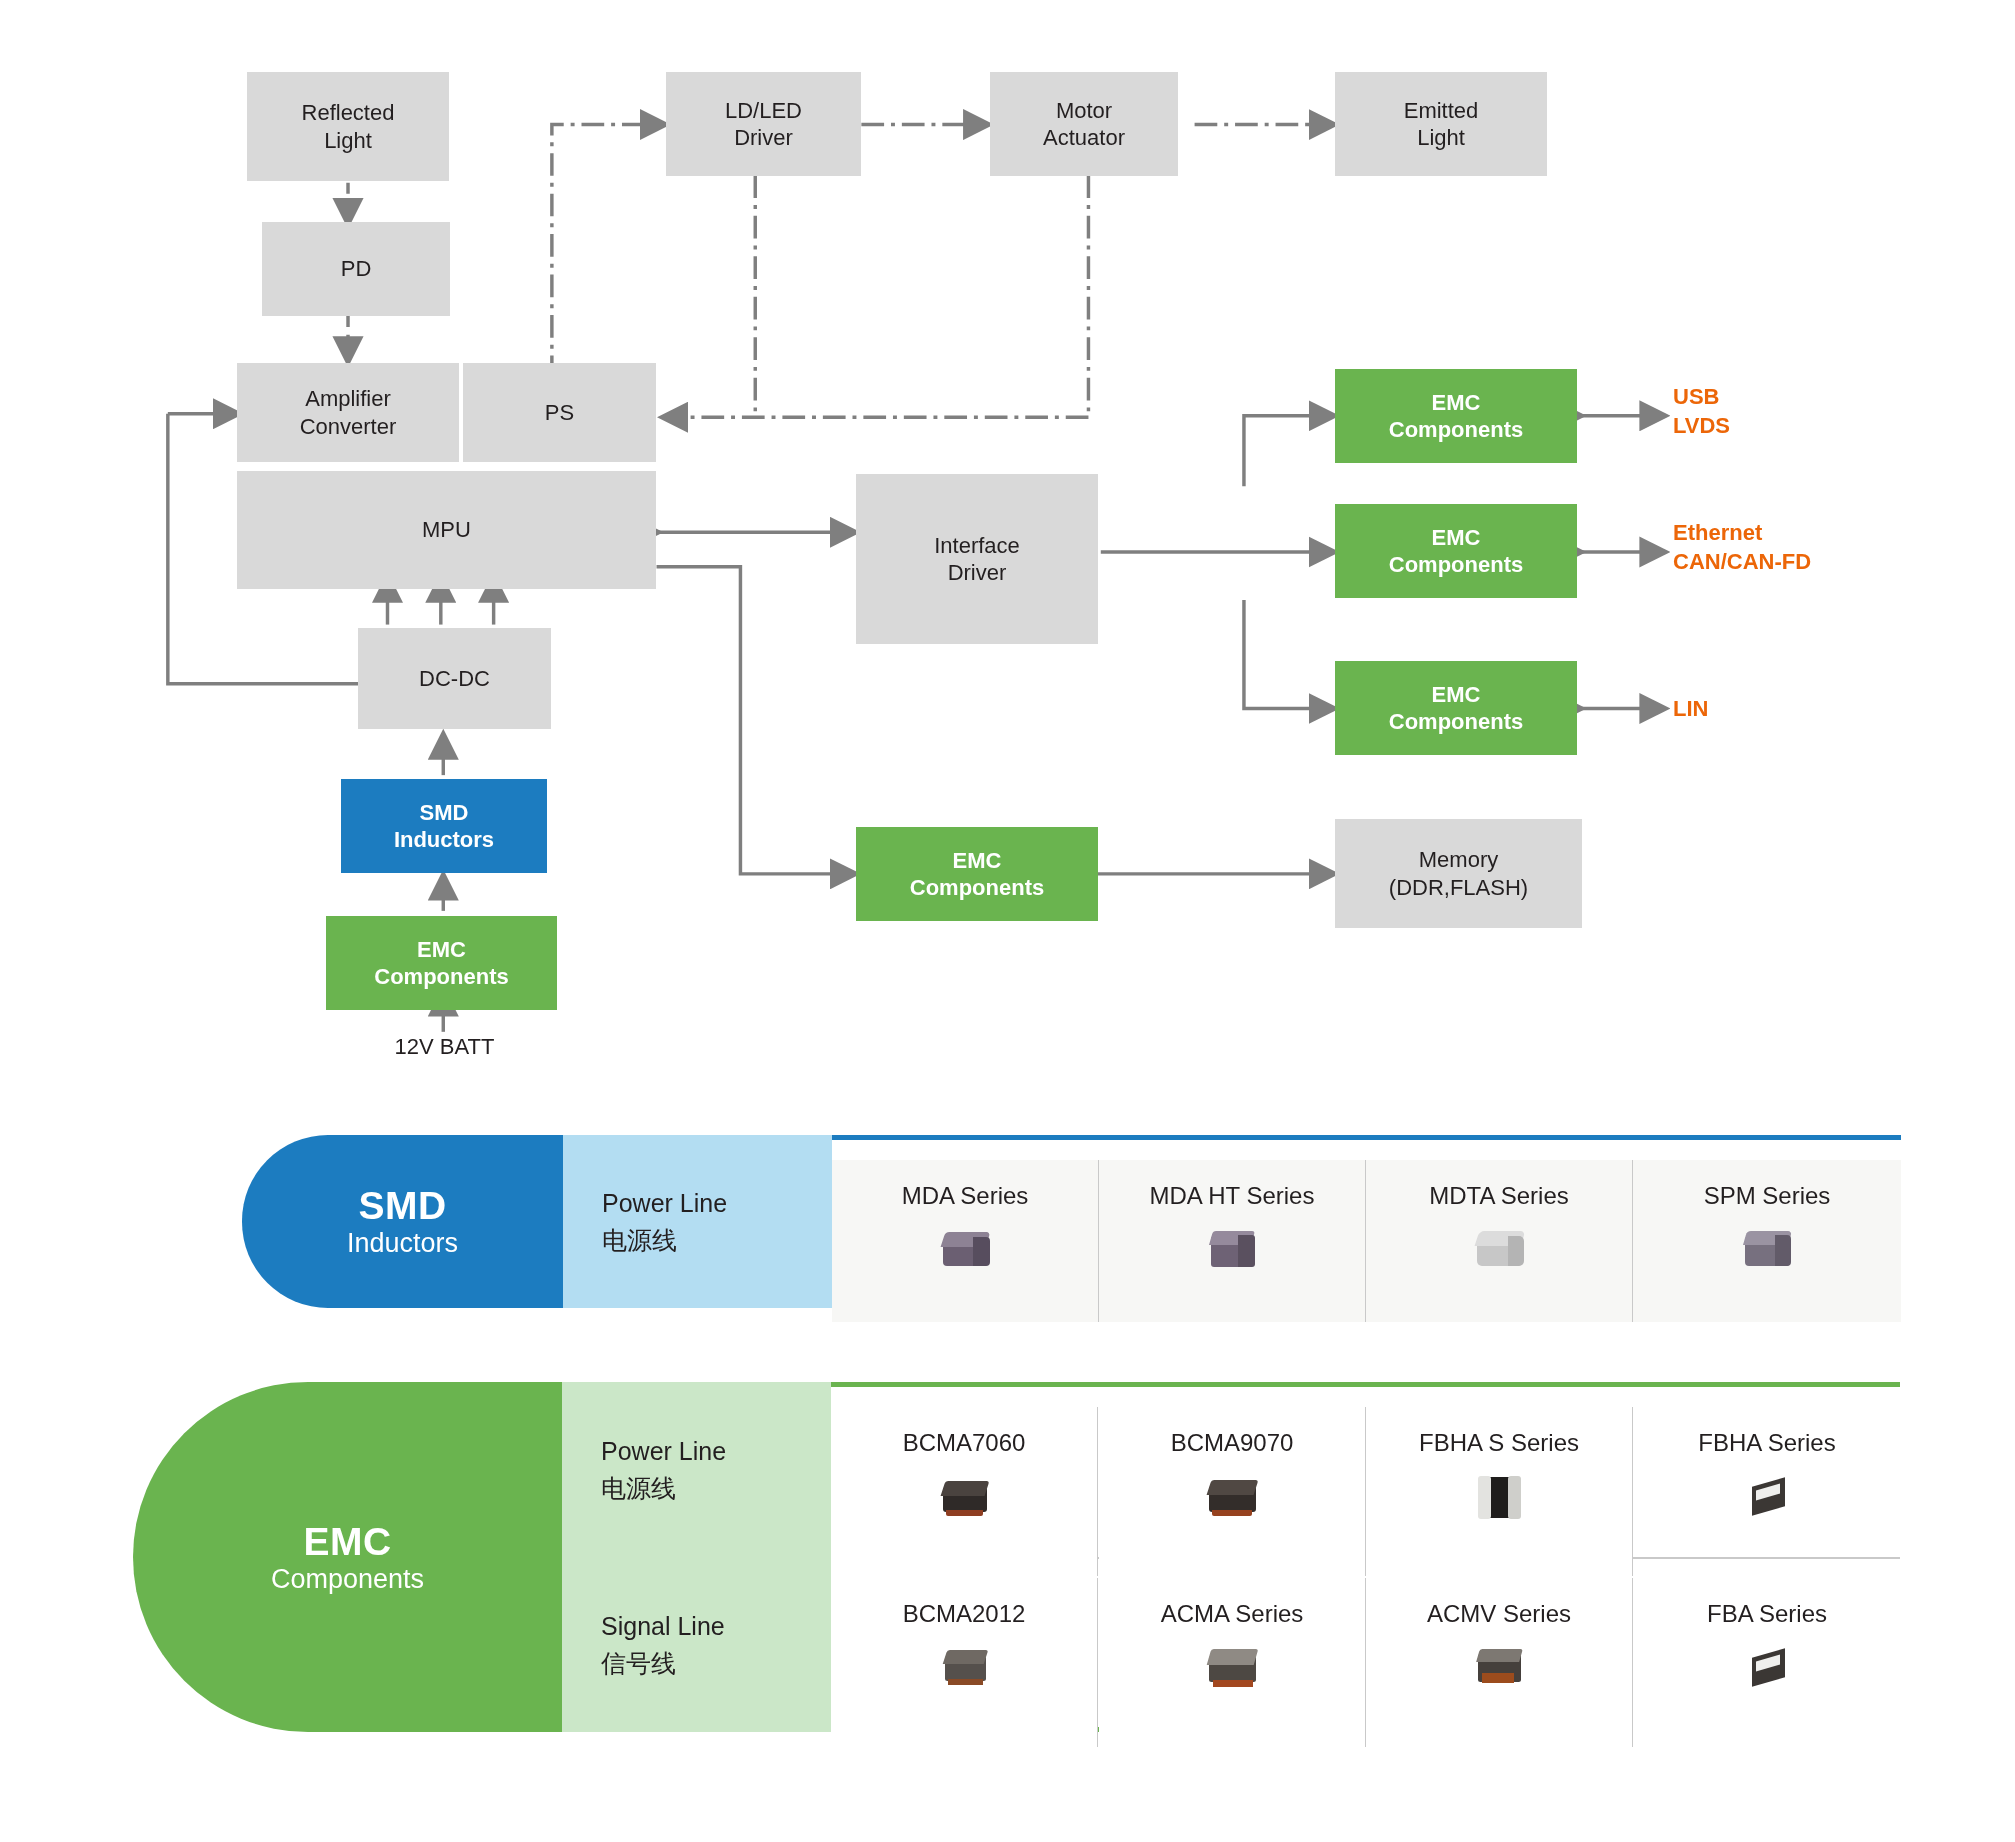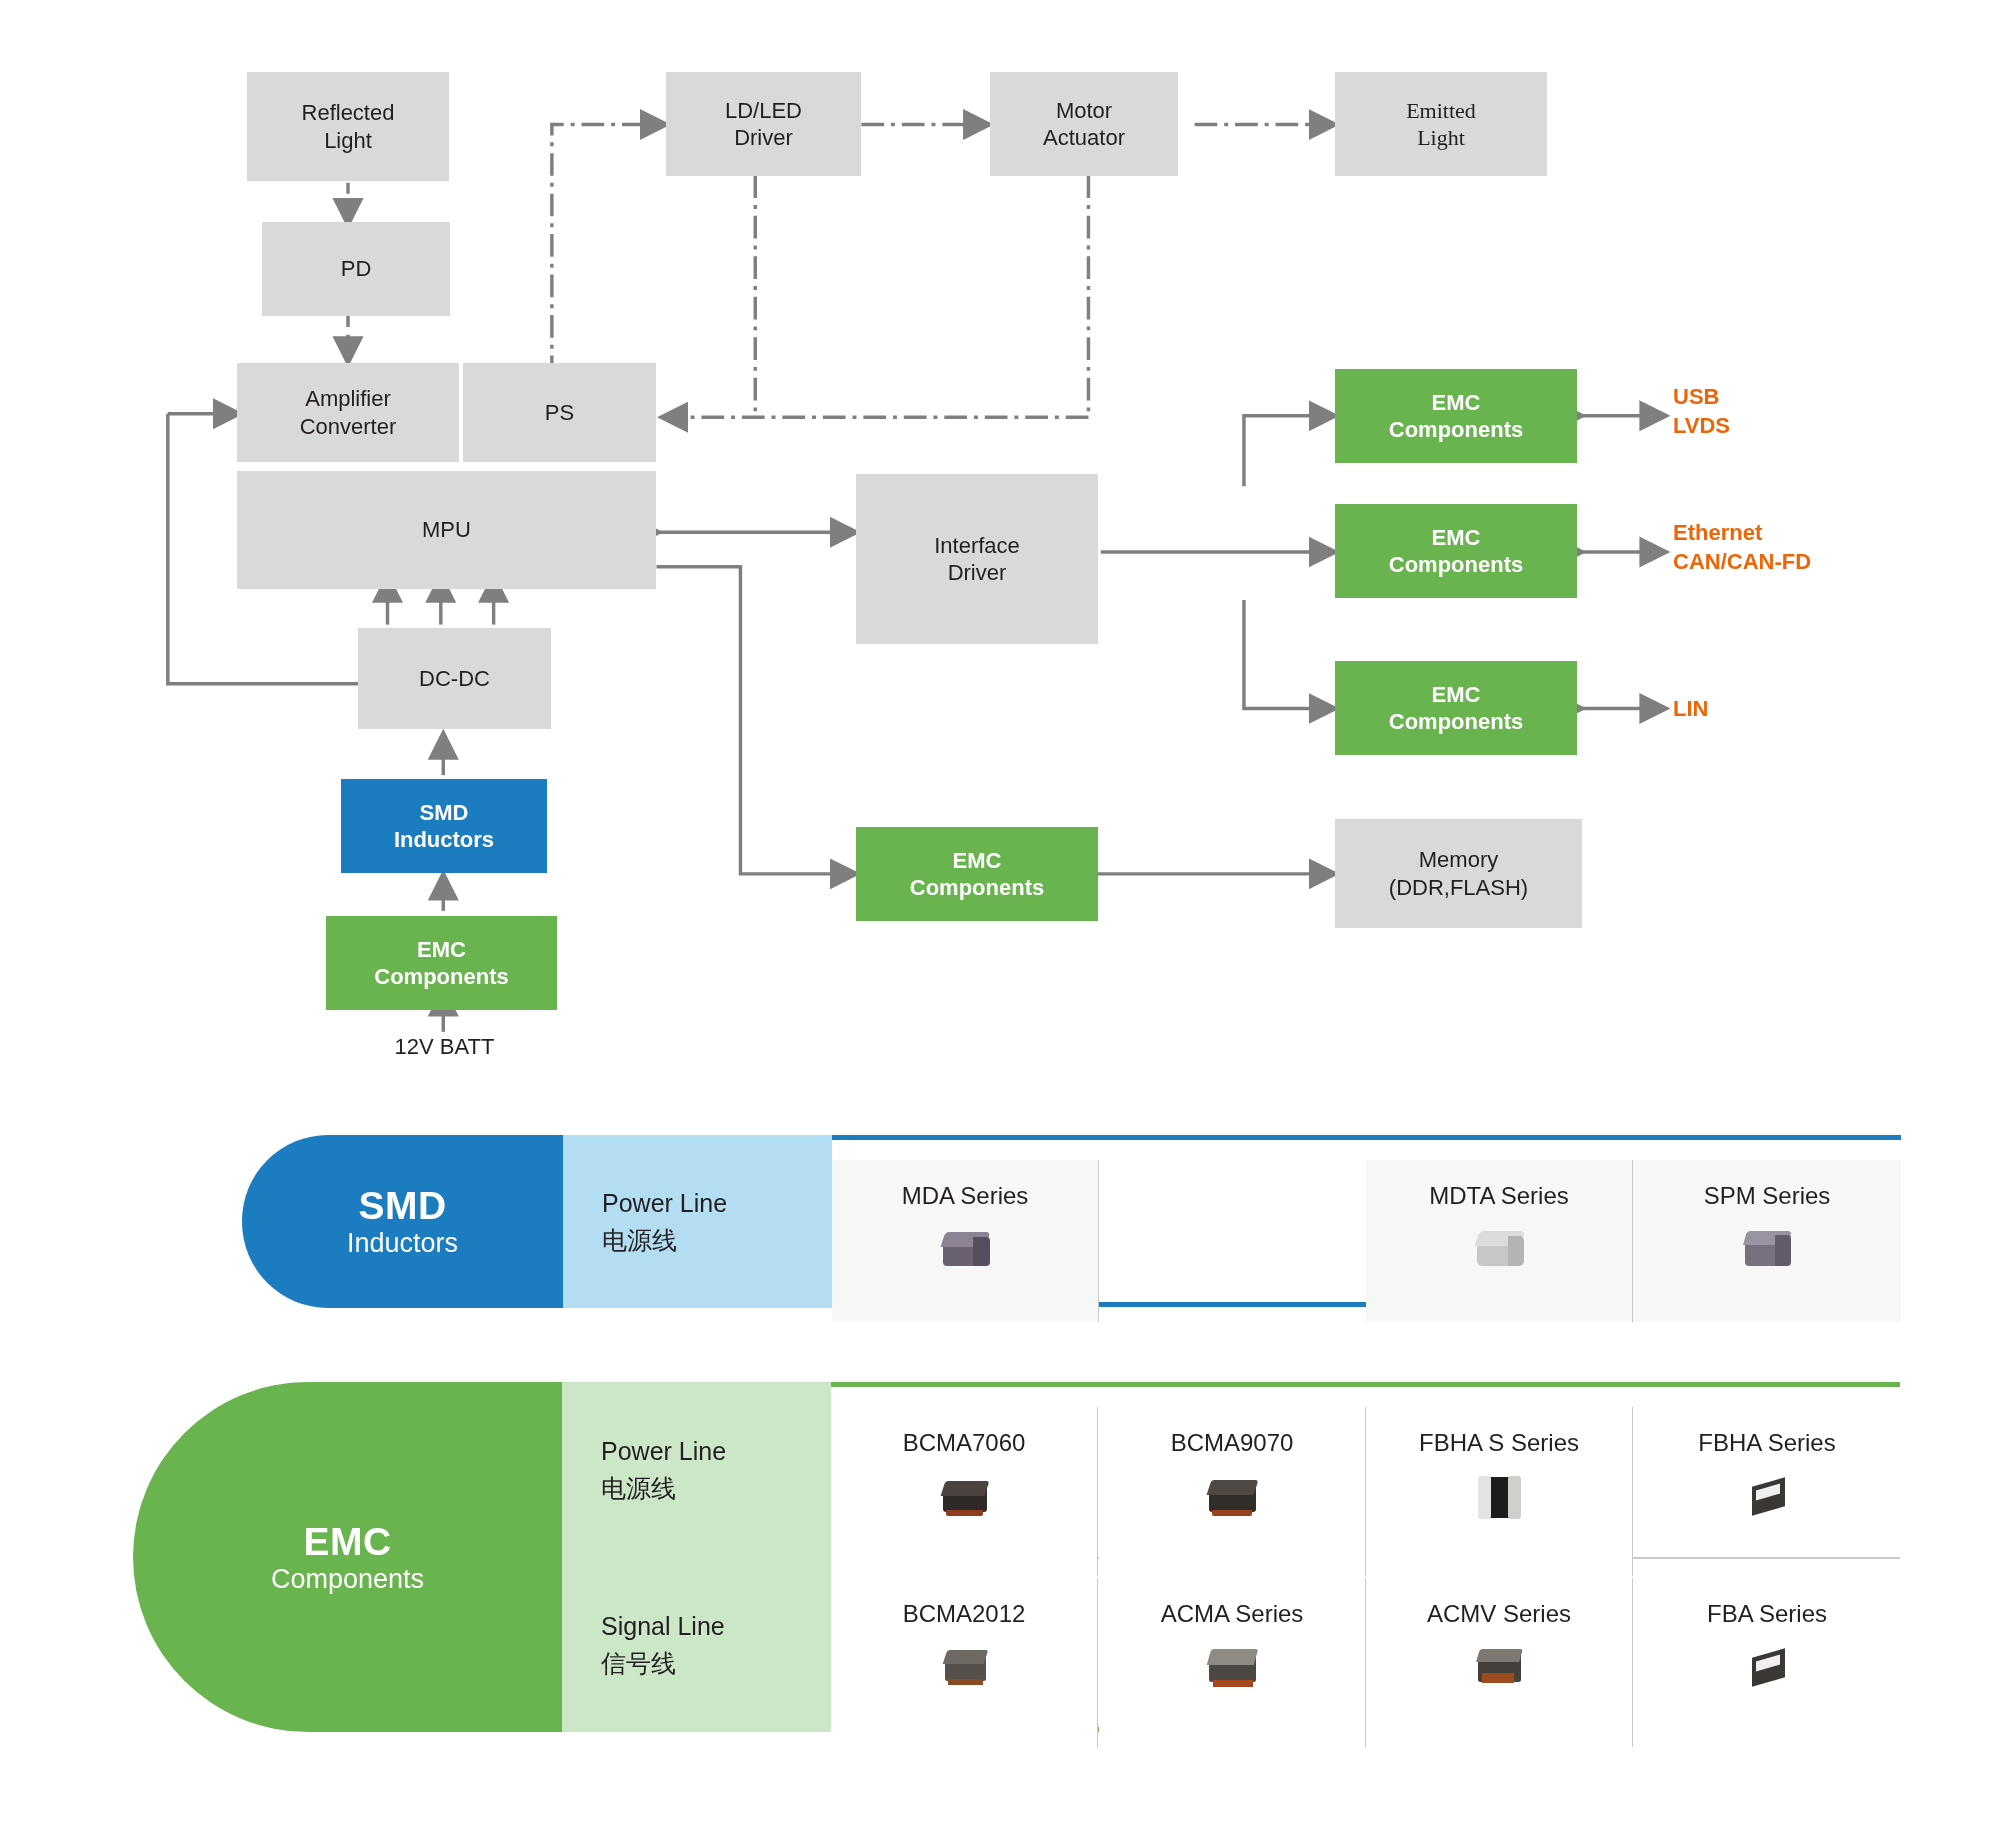--- a/index.html
+++ b/index.html
@@ -147,21 +147,21 @@
   <div class="blk gray" style="left:666px;top:72px;width:195px;height:104px;">
     <span style="white-space:pre-line">LD/LED
 Driver</span>
   </div>
 
   <div class="blk gray" style="left:990px;top:72px;width:188px;height:104px;">
     <span style="white-space:pre-line">Motor
 Actuator</span>
   </div>
 
-  <div class="blk gray" style="left:1335px;top:72px;width:212px;height:104px;font-family:Liberation Serif, serif;">
+  <div class="blk gray" style="left:1335px;top:72px;width:212px;height:104px;">
     <span style="white-space:pre-line">Emitted
 Light</span>
   </div>
 
   <div class="blk gray" style="left:856px;top:474px;width:242px;height:170px;">
     <span style="white-space:pre-line">Interface
 Driver</span>
   </div>
 
   <div class="blk green" style="left:1335px;top:369px;width:242px;height:94px;">
@@ -218,20 +218,31 @@
       <div class="chip" style="width:59px;height:47px;">
         <i style="left:7px;top:13px;width:45px;height:28px;background:#6b5f72;
                   border-radius:4px;"></i>
         <i style="left:7px;top:7px;width:45px;height:15px;background:#8d8294;
                   border-radius:4px 4px 0 0;transform:skewX(-18deg);"></i>
         <i style="left:37px;top:12px;width:17px;height:29px;background:#574d5e;
                   border-radius:0 4px 4px 0;"></i>
       </div>
     </div>
 
+    <div class="prodcell" style="left:857px;top:5.4px;width:267px;height:162px;border-right:1.5px solid #c9c9c9;">
+      <span class="nm">MDA HT Series</span>
+      <div class="chip" style="width:59px;height:47px;">
+        <i style="left:8px;top:11px;width:42px;height:31px;background:#6e6275;
+                  border-radius:3px;"></i>
+        <i style="left:8px;top:6px;width:42px;height:14px;background:#958a9c;
+                  border-radius:3px 3px 0 0;transform:skewX(-16deg);"></i>
+        <i style="left:35px;top:10px;width:17px;height:32px;background:#5a505f;
+                  border-radius:0 3px 3px 0;"></i>
+      </div>
+    </div>
 
     <div class="prodcell" style="left:1124px;top:5.4px;width:267px;height:162px;border-right:1.5px solid #c9c9c9;">
       <span class="nm">MDTA Series</span>
       <div class="chip" style="width:59px;height:47px;">
         <i style="left:7px;top:12px;width:46px;height:29px;background:#c7c7c7;
                   border-radius:5px;"></i>
         <i style="left:7px;top:6px;width:46px;height:15px;background:#dcdcdc;
                   border-radius:5px 5px 0 0;transform:skewX(-18deg);"></i>
         <i style="left:38px;top:11px;width:16px;height:30px;background:#b4b4b4;
                   border-radius:0 5px 5px 0;"></i>

